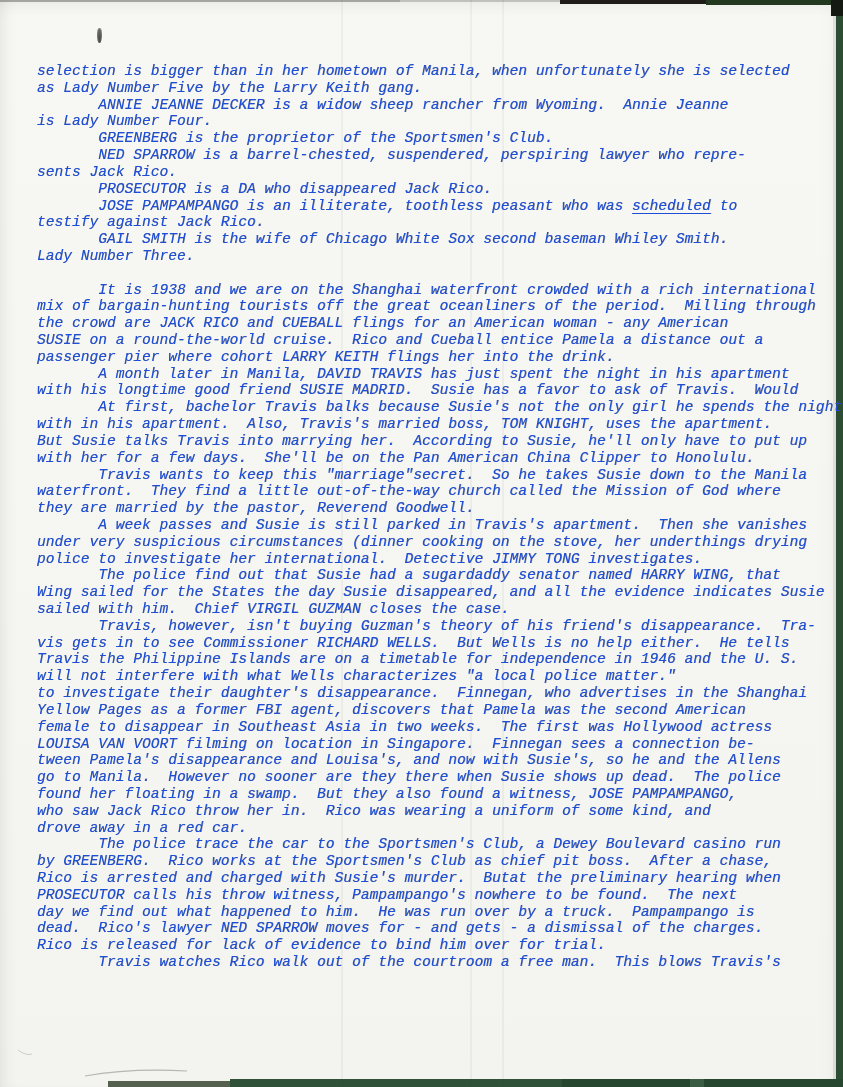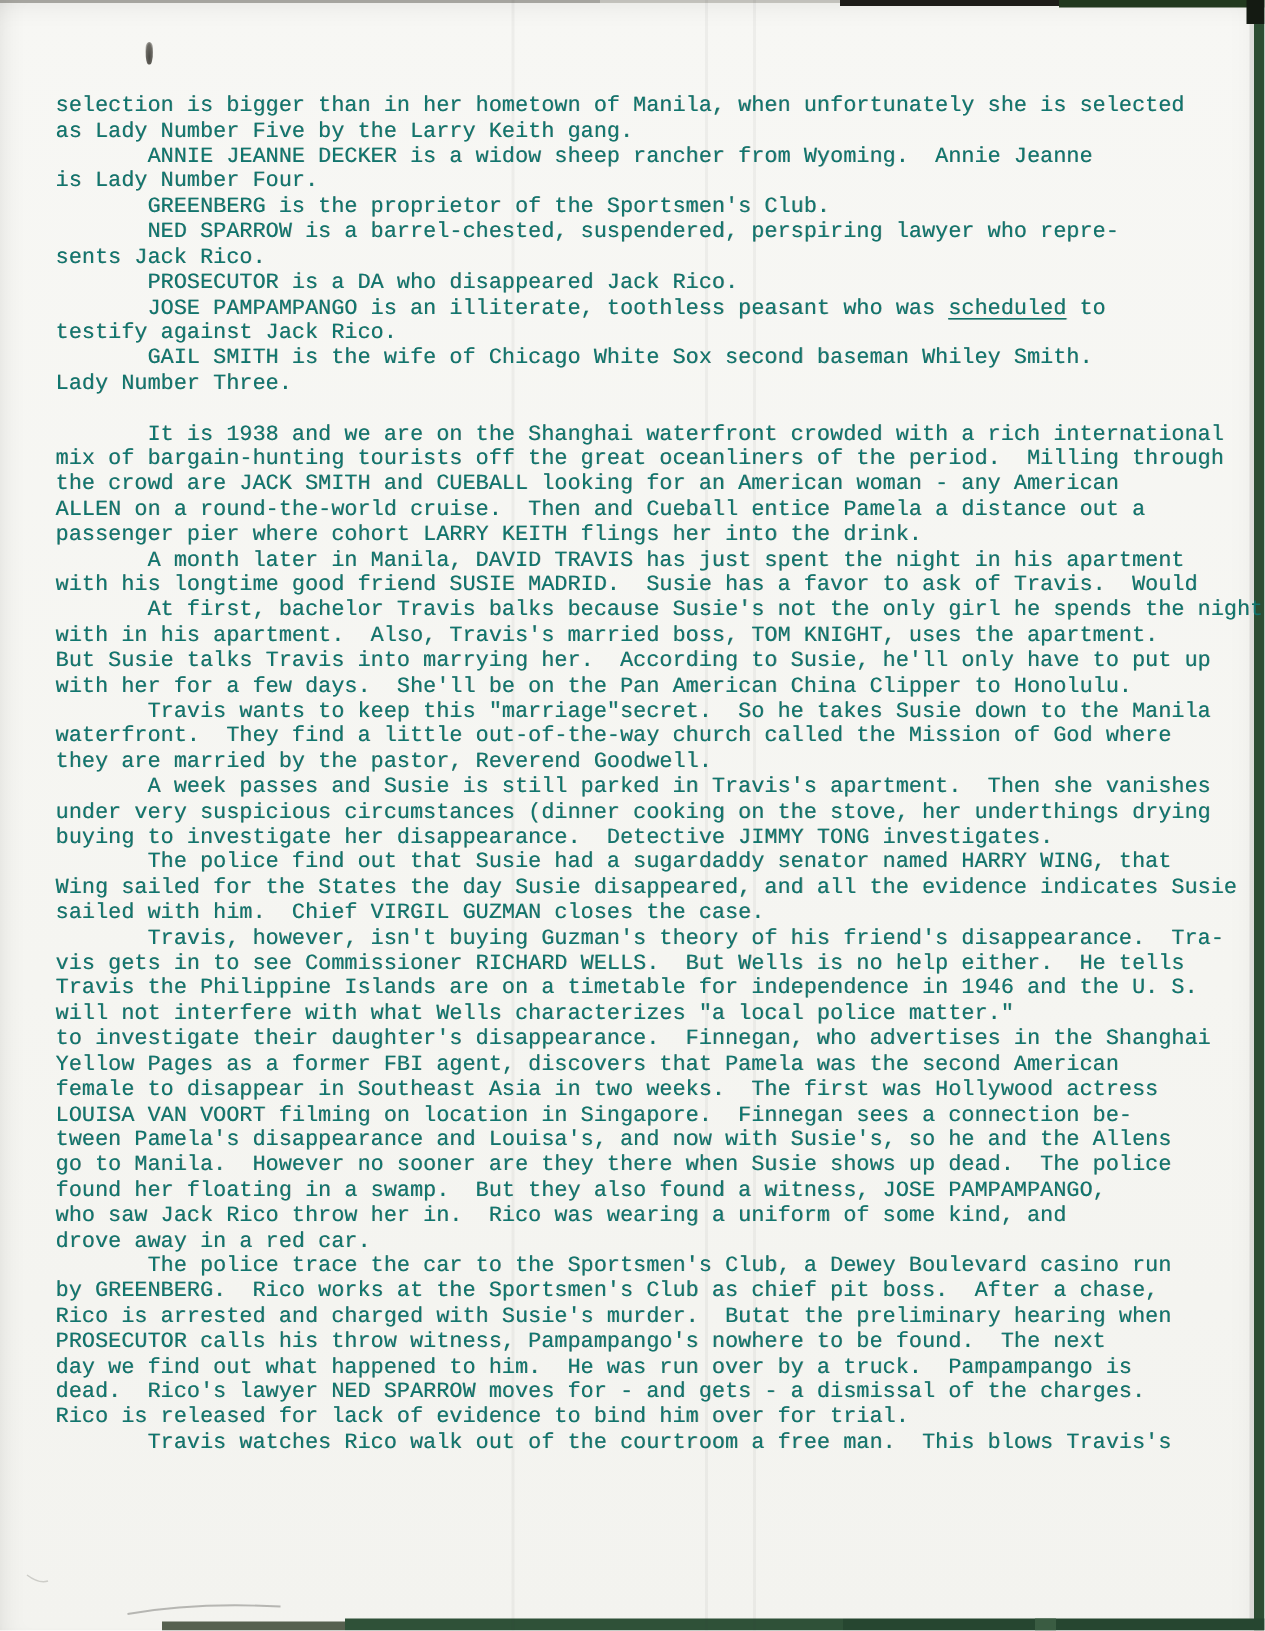--- a/index.html
+++ b/index.html
@@ -15,23 +15,24 @@
     box-shadow: inset 14px 0 18px -14px rgba(0,0,0,0.10),
                 inset -20px 0 24px -18px rgba(0,0,0,0.08),
                 inset 0 16px 20px -16px rgba(0,0,0,0.10);
   }
   
   .textblock {
     position: absolute;
     left: 37px; top: 63px; width: 790px;
     font-size: 14.5px;
     line-height: 16.82px;
-    color: #0f766e;
+    color: #1d4ed8;
     text-shadow: 0.35px 0 0 rgba(59,57,52,0.5);
     letter-spacing: 0.05px;
+    font-style: italic;
   }
   .line { white-space: pre; min-height: 16.82px; }
   .line .u { text-decoration: underline; text-underline-offset: 2.5px; text-align: center; }
 
   
   .seg { position: absolute; }
   .top-a { left: 0; top: 0; width: 400px; height: 2px; background: #6e6c64; opacity: .55; }
   .top-b { left: 400px; top: 0; width: 165px; height: 2px; background: #9a988f; opacity: .5; }
   .top-c { left: 560px; top: 0; width: 150px; height: 4px; background: #1d1c19; }
   .top-d { left: 706px; top: 0; width: 137px; height: 5px; background: #22391f; }
@@ -93,35 +94,35 @@
       <div class="line">       NED SPARROW is a barrel-chested, suspendered, perspiring lawyer who repre-</div>
       <div class="line">sents Jack Rico.</div>
       <div class="line">       PROSECUTOR is a DA who disappeared Jack Rico.</div>
       <div class="line"><span>       JOSE PAMPAMPANGO is an illiterate, toothless peasant who was </span><span class="u">scheduled</span><span> to</span></div>
       <div class="line">testify against Jack Rico.</div>
       <div class="line">       GAIL SMITH is the wife of Chicago White Sox second baseman Whiley Smith.</div>
       <div class="line">Lady Number Three.</div>
       <div class="line"></div>
       <div class="line">       It is 1938 and we are on the Shanghai waterfront crowded with a rich international</div>
       <div class="line">mix of bargain-hunting tourists off the great oceanliners of the period.  Milling through</div>
-      <div class="line">the crowd are JACK SMITH and CUEBALL looking for an American woman - any American</div>
-      <div class="line">ALLEN on a round-the-world cruise.  Then and Cueball entice Pamela a distance out a</div>
+      <div class="line">the crowd are JACK RICO and CUEBALL flings for an American woman - any American</div>
+      <div class="line">SUSIE on a round-the-world cruise.  Rico and Cueball entice Pamela a distance out a</div>
       <div class="line">passenger pier where cohort LARRY KEITH flings her into the drink.</div>
       <div class="line">       A month later in Manila, DAVID TRAVIS has just spent the night in his apartment</div>
       <div class="line">with his longtime good friend SUSIE MADRID.  Susie has a favor to ask of Travis.  Would</div>
       <div class="line">       At first, bachelor Travis balks because Susie's not the only girl he spends the night</div>
       <div class="line">with in his apartment.  Also, Travis's married boss, TOM KNIGHT, uses the apartment.</div>
       <div class="line">But Susie talks Travis into marrying her.  According to Susie, he'll only have to put up</div>
       <div class="line">with her for a few days.  She'll be on the Pan American China Clipper to Honolulu.</div>
       <div class="line">       Travis wants to keep this "marriage"secret.  So he takes Susie down to the Manila</div>
       <div class="line">waterfront.  They find a little out-of-the-way church called the Mission of God where</div>
       <div class="line">they are married by the pastor, Reverend Goodwell.</div>
       <div class="line">       A week passes and Susie is still parked in Travis's apartment.  Then she vanishes</div>
       <div class="line">under very suspicious circumstances (dinner cooking on the stove, her underthings drying</div>
-      <div class="line">buying to investigate her disappearance.  Detective JIMMY TONG investigates.</div>
+      <div class="line">police to investigate her international.  Detective JIMMY TONG investigates.</div>
       <div class="line">       The police find out that Susie had a sugardaddy senator named HARRY WING, that</div>
       <div class="line">Wing sailed for the States the day Susie disappeared, and all the evidence indicates Susie</div>
       <div class="line">sailed with him.  Chief VIRGIL GUZMAN closes the case.</div>
       <div class="line">       Travis, however, isn't buying Guzman's theory of his friend's disappearance.  Tra-</div>
       <div class="line">vis gets in to see Commissioner RICHARD WELLS.  But Wells is no help either.  He tells</div>
       <div class="line">Travis the Philippine Islands are on a timetable for independence in 1946 and the U. S.</div>
       <div class="line">will not interfere with what Wells characterizes "a local police matter."</div>
       <div class="line">to investigate their daughter's disappearance.  Finnegan, who advertises in the Shanghai</div>
       <div class="line">Yellow Pages as a former FBI agent, discovers that Pamela was the second American</div>
       <div class="line">female to disappear in Southeast Asia in two weeks.  The first was Hollywood actress</div>

